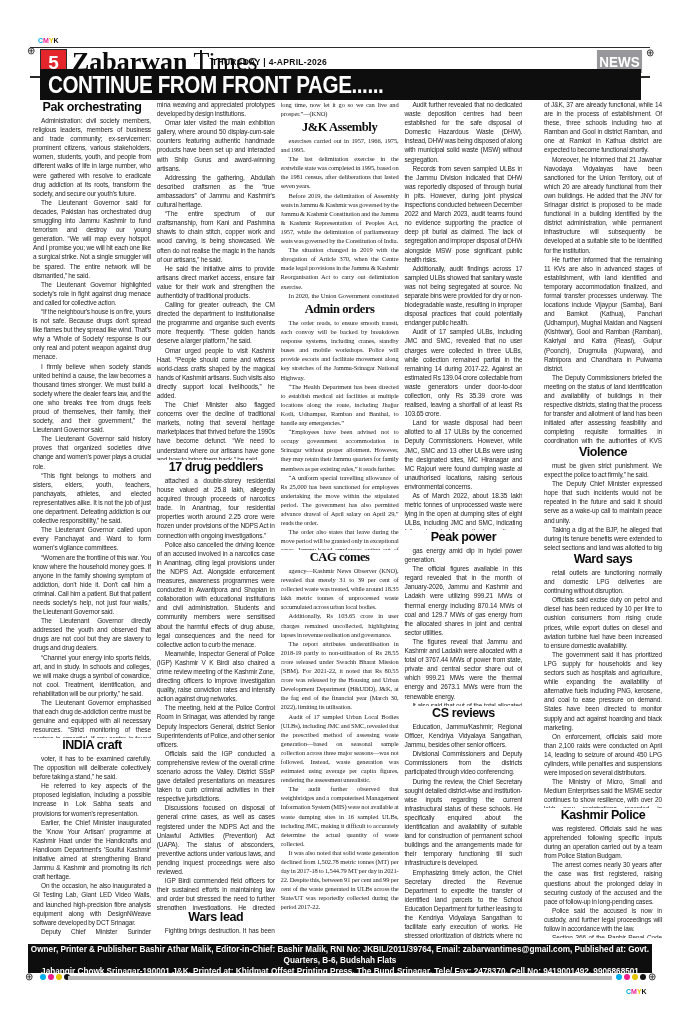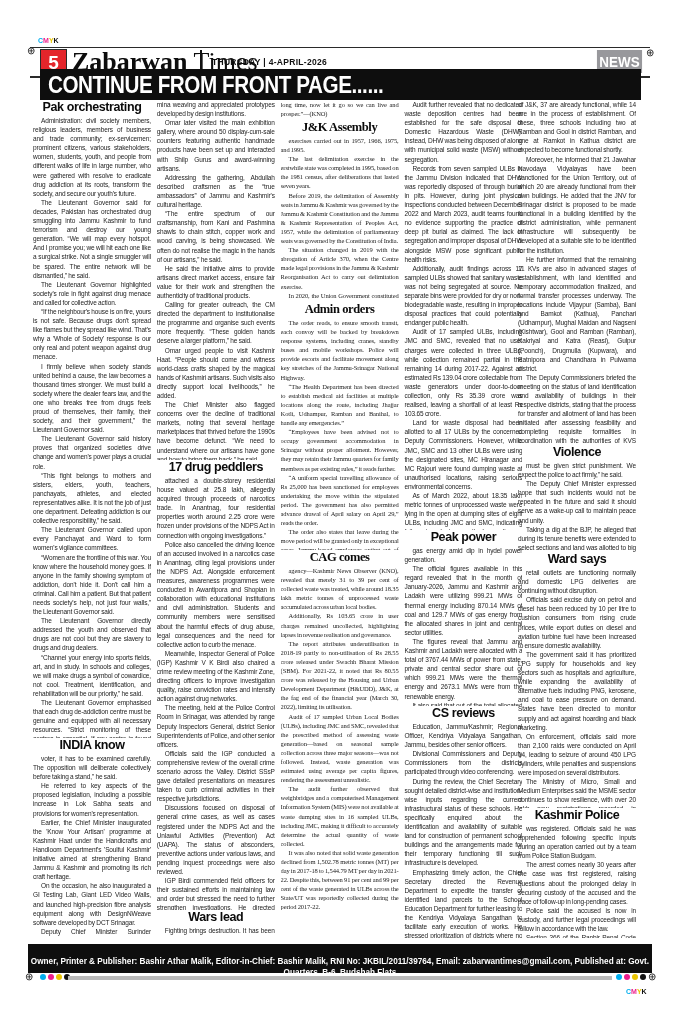--- a/index.html
+++ b/index.html
@@ -30,21 +30,21 @@
   .col{position:absolute;top:0;width:118px;}
   .headline{height:16px;line-height:15px;text-align:center;font-weight:bold;font-size:12.5px;
             letter-spacing:-.4px;color:#0b0b0b;overflow:hidden;}
   .story{overflow:hidden;}
   .para{margin:0;font-size:6.5px;line-height:9.1px;text-align:justify;text-indent:8px;
         letter-spacing:-.12px;word-spacing:-.3px;color:#1c1c1c;}
   .para.noind{text-indent:0;}
   
   .footer{position:absolute;left:28px;top:944px;width:624px;height:29px;background:#0e0e0e;
           color:#fff;text-align:center;font-weight:bold;font-size:8.2px;line-height:11px;
-          padding-top:12px;box-sizing:border-box;}
+          padding-top:0;box-sizing:border-box;}
   .regbar{position:absolute;top:976px;height:4px;background:#b9b9b9;}
   .dots{position:absolute;top:974px;display:flex;gap:2px;}
   .dot{width:6px;height:6px;border-radius:50%;display:inline-block;}
 </style>
 </head>
 <body>
 
 <div class="page">
 
   <div class="cmyk" style="left:38px;top:37px;"><span style="color: rgb(0, 174, 239);">C</span><span style="color: rgb(236, 30, 140);">M</span><span style="color: rgb(232, 196, 0);">Y</span><span style="color: rgb(17, 17, 17);">K</span></div>
@@ -75,21 +75,21 @@
           <p class="para">“If the neighbour's house is on fire, yours is not safe. Because drugs don't spread like flames but they spread like wind. That's why a 'Whole of Society' response is our only real and potent weapon against drug menace.</p>
           <p class="para">I firmly believe when society stands united behind a cause, the law becomes a thousand times stronger. We must build a society where the dealer fears law, and the one who breaks free from drugs feels proud of themselves, their family, their society, and their government,” the Lieutenant Governor said.</p>
           <p class="para">The Lieutenant Governor said history proves that organized societies drive change and women's power plays a crucial role.</p>
           <p class="para">“This fight belongs to mothers and sisters, elders, youth, teachers, panchayats, athletes, and elected representatives alike. It is not the job of just one department. Defeating addiction is our collective responsibility,” he said.</p>
           <p class="para">The Lieutenant Governor called upon every Panchayat and Ward to form women's vigilance committees.</p>
           <p class="para">“Women are the frontline of this war. You know where the household money goes. If anyone in the family showing symptom of addiction, don't hide it. Don't call him a criminal. Call him a patient. But that patient needs society's help, not just four walls,” the Lieutenant Governor said.</p>
           <p class="para">The Lieutenant Governor directly addressed the youth and observed that drugs are not cool but they are slavery to drugs and drug dealers.</p>
           <p class="para">“Channel your energy into sports fields, art, and in study. In schools and colleges, we will make drugs a symbol of cowardice, not cool. Treatment, identification, and rehabilitation will be our priority,” he said.</p>
           <p class="para">The Lieutenant Governor emphasised that each drug de-addiction centre must be genuine and equipped with all necessary resources. “Strict monitoring of these centres is essential. If any centre is found operating illegally or causing harm to society and the youth, it must be shut down within 24 hours without any hesitation, irrespective of how influential the individual running it. No one should be spared. Action is already underway against all such centres”, he said.</p>
         </div>
-        <div class="headline">INDIA know</div>
+        <div class="headline">INDIA craft</div>
         <div class="story" style="height: 184px;">
           <p class="para">voter, it has to be examined carefully. The opposition will deliberate collectively before taking a stand,” he said.</p>
           <p class="para">He referred to key aspects of the proposed legislation, including a possible increase in Lok Sabha seats and provisions for women's representation.</p>
           <p class="para">Earlier, the Chief Minister inaugurated the 'Know Your Artisan' programme at Kashmir Haat under the Handicrafts and Handloom Department's 'Soulful Kashmir' initiative aimed at strengthening Brand Jammu &amp; Kashmir and promoting its rich craft heritage.</p>
           <p class="para">On the occasion, he also inaugurated a GI Testing Lab, Giant LED Video Walls, and launched high-precision fibre analysis equipment along with DesignNWeave software developed by DCT Srinagar.</p>
           <p class="para">Deputy Chief Minister Surinder Choudhary, Advisor to CM Nasir Aslam Wani, MLAs and senior officials of the Industries &amp; Commerce Department were present.</p>
         </div>
       </div>
       <div class="col" style="left: 156.8px;">
         <div class="story" style="height: 360px;">
@@ -164,21 +164,21 @@
           <p class="para">It also said that out of the total allocated energy, the regions were utilizing 95.13 MWs of nuclear and 1115.88 MWs of hydel energy.</p>
         </div>
         <div class="headline">CS reviews</div>
         <div class="story" style="height: 216px;">
           <p class="para">Education, Jammu/Kashmir; Regional Officer, Kendriya Vidyalaya Sangathan, Jammu, besides other senior officers.</p>
           <p class="para">Divisional Commissioners and Deputy Commissioners from the districts participated through video conferencing.</p>
           <p class="para">During the review, the Chief Secretary sought detailed district-wise and institution-wise inputs regarding the current infrastructural status of these schools. He specifically enquired about the identification and availability of suitable land for construction of permanent school buildings and the arrangements made for their temporary functioning till such infrastructure is developed.</p>
           <p class="para">Emphasizing timely action, the Chief Secretary directed the Revenue Department to expedite the transfer of identified land parcels to the School Education Department for further leasing to the Kendriya Vidyalaya Sangathan to facilitate early execution of works. He stressed prioritization of districts where no KV or JNV presently exists and called for immediate commencement of academic activities in locations where temporary accommodation has already been identified.</p>
         </div>
       </div>
-      <div class="col" style="left: 518px;">
+      <div class="col" style="left: 544px;">
         <div class="story" style="height: 345px;">
           <p class="para noind">of J&amp;K, 37 are already functional, while 14 are in the process of establishment. Of these, three schools including two at Ramban and Gool in district Ramban, and one at Ramkot in Kathua district are expected to become functional shortly.</p>
           <p class="para">Moreover, he informed that 21 Jawahar Navodaya Vidyalayas have been sanctioned for the Union Territory, out of which 20 are already functional from their own buildings. He added that the JNV for Srinagar district is proposed to be made functional in a building identified by the district administration, while permanent infrastructure will subsequently be developed at a suitable site to be identified for the institution.</p>
           <p class="para">He further informed that the remaining 11 KVs are also in advanced stages of establishment, with land identified and temporary accommodation finalized, and formal transfer processes underway. The locations include Vijaypur (Samba), Bani and Bamkot (Kathua), Panchari (Udhampur), Mughal Maidan and Nagseni (Kishtwar), Gool and Ramban (Ramban), Kakriyal and Katra (Reasi), Gulpur (Poonch), Drugmulla (Kupwara), and Ratnipora and Chandhara in Pulwama district.</p>
           <p class="para">The Deputy Commissioners briefed the meeting on the status of land identification and availability of buildings in their respective districts, stating that the process for transfer and allotment of land has been initiated after assessing feasibility and completing requisite formalities in coordination with the authorities of KVS and JNV.</p>
         </div>
         <div class="headline">Violence</div>
         <div class="story" style="height: 91px;">
           <p class="para">must be given strict punishment. We expect the police to act firmly,” he said.</p>
           <p class="para">The Deputy Chief Minister expressed hope that such incidents would not be repeated in the future and said it should serve as a wake-up call to maintain peace and unity.</p>

